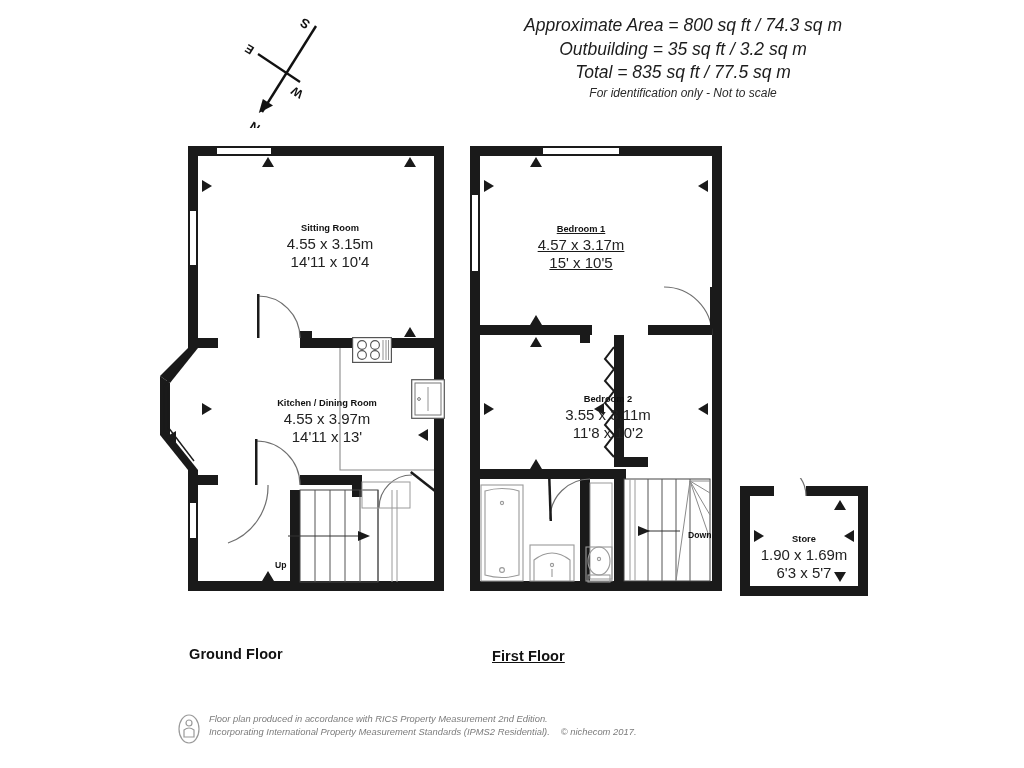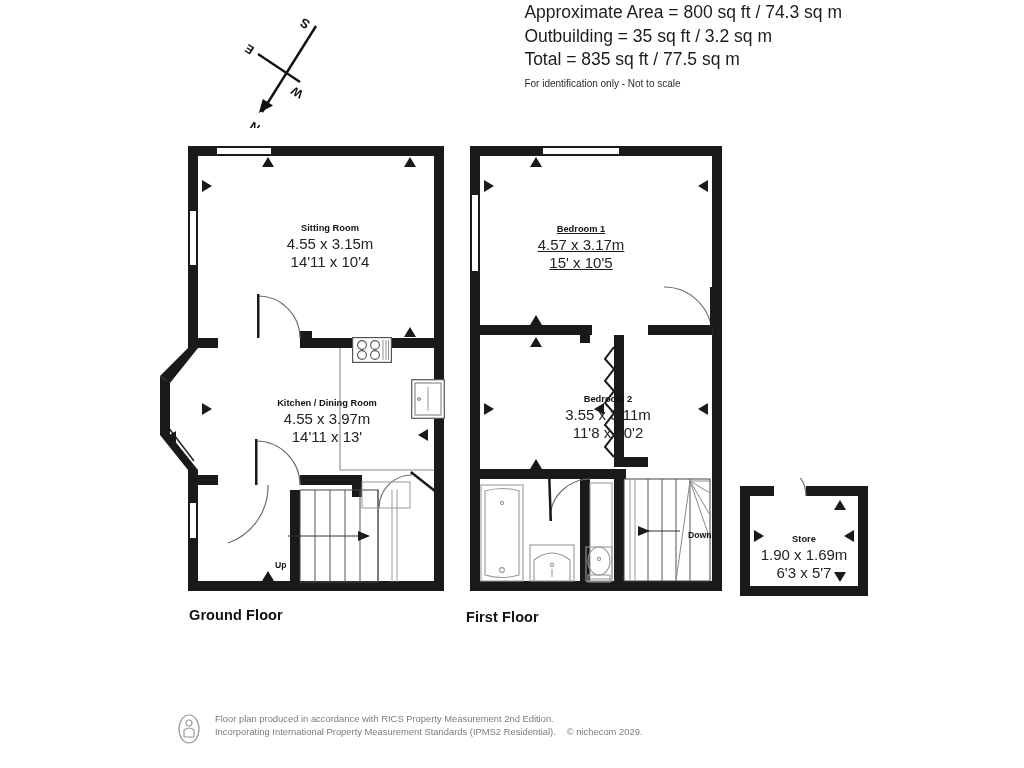--- a/index.html
+++ b/index.html
@@ -14,52 +14,53 @@
     font-family: "Liberation Sans", sans-serif;
     color: #1a1a1a;
     overflow: hidden;
   }
   #plan-root {
     position: absolute;
     inset: 0;
   }
   .area-summary {
     position: absolute;
-    top: 1px;
+    top: 14px;
     right: 182px;
-    text-align: left;
+    text-align: center;
     line-height: 1.35;
+    font-style: italic;
   }
   .area-summary .line {
     font-size: 17.5px;
     color: #1c1c1c;
     white-space: nowrap;
   }
   .area-summary .disclaimer {
-    font-size: 10px;
+    font-size: 12px;
     color: #2a2a2a;
-    margin-top: 5px;
     white-space: nowrap;
   }
   .compass {
     position: absolute;
     left: 238px;
     top: 8px;
     width: 110px;
     height: 120px;
   }
   .floor-title {
     position: absolute;
     font-size: 14.5px;
     font-weight: bold;
     color: #111;
     letter-spacing: 0.1px;
+    margin-top: 39px;
   }
   #ground-floor-title { left: 189px; top: 607px; }
-  #first-floor-title  { left: 466px; top: 609px; }
+  #first-floor-title  { left: 492px; top: 609px; text-decoration: underline; }
 
   .room-label {
     position: absolute;
     text-align: center;
     line-height: 1.25;
     white-space: nowrap;
   }
   .room-label .rl-name {
     font-size: 9.3px;
     font-weight: bold;
@@ -77,21 +78,22 @@
     font-size: 8.6px;
     font-weight: bold;
     color: #111;
   }
   .footer {
     position: absolute;
     left: 178px;
     top: 712px;
     display: flex;
     align-items: flex-start;
-    gap: 15px;
+    gap: 9px;
+    font-style: italic;
   }
   .footer-icon { flex: 0 0 auto; margin-top: 2px; }
   .footer-text {
     font-size: 9.4px;
     line-height: 1.42;
     color: #7c7c7c;
     white-space: nowrap;
   }
   .footer-text .copy { color: #7c7c7c; }
   .footer-text .gap { display: inline-block; width: 11px; }
@@ -453,18 +455,18 @@
     <div class="footer-icon">
       <svg width="22" height="30" viewBox="0 0 22 30">
         <ellipse cx="11" cy="15" rx="10" ry="14" fill="none" stroke="#9a9a9a" stroke-width="1.2"></ellipse>
         <circle cx="11" cy="9" r="3" fill="none" stroke="#9a9a9a" stroke-width="1.2"></circle>
         <path d="M 6 23 L 6 16 q 5 -4 10 0 l 0 7 z" fill="none" stroke="#9a9a9a" stroke-width="1.2"></path>
       </svg>
     </div>
     <div class="footer-text">
       <div>Floor plan produced in accordance with RICS Property Measurement 2nd Edition.</div>
       <div>
-        <span>Incorporating International Property Measurement Standards (IPMS2 Residential).</span><span class="gap"></span><span class="copy">© nichecom 2029.</span>
+        <span>Incorporating International Property Measurement Standards (IPMS2 Residential).</span><span class="gap"></span><span class="copy">© nichecom 2017.</span>
       </div>
     </div>
   </div>
 
 </div>
 
 </body></html>

